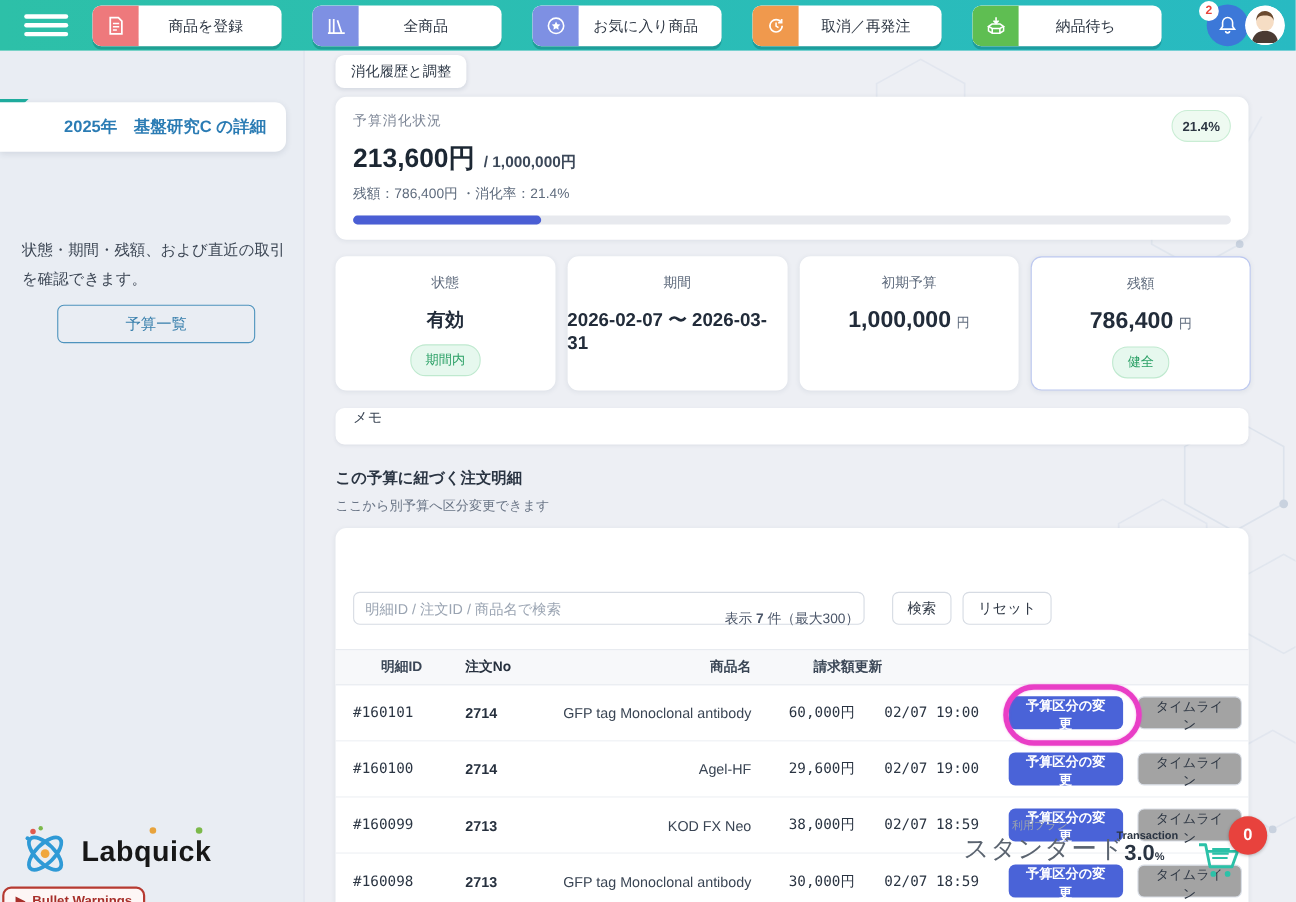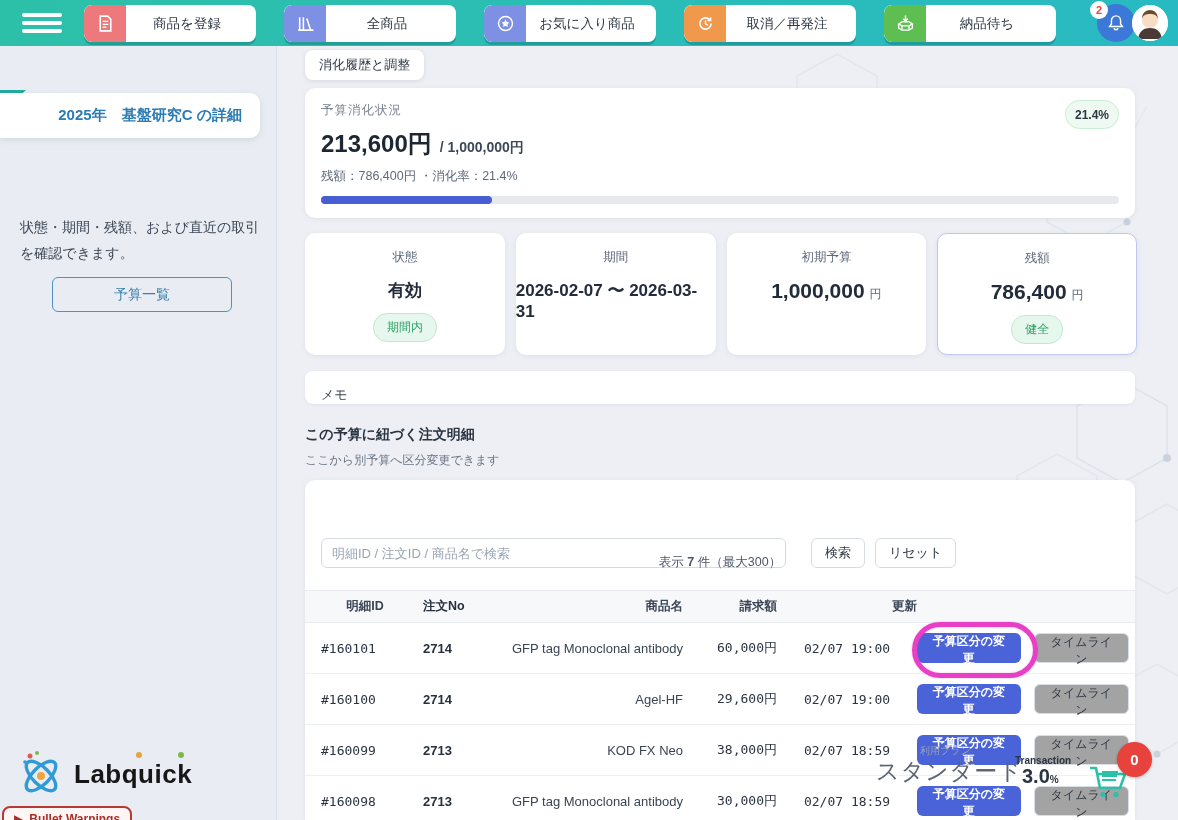--- a/index.html
+++ b/index.html
@@ -68,21 +68,21 @@
     display:flex; flex-direction:column; align-items:center; padding-top:16px; }
   .stat-card.hl { border:1px solid #bcc8f0; }
   .stat-label { font-size:12.5px; color:#5f6b7d; }
   .stat-value { margin-top:13px; font-size:17px; font-weight:bold; color:#222c3a; display:flex; align-items:baseline; gap:5px; }
   .stat-value.money { font-size:21px; }
   .stat-unit { font-size:12px; font-weight:normal; color:#5f6b7d; }
   .stat-badge { margin-top:11px; background:#e6f8ee; border:1px solid #bfe9cf; color:#2ca167;
     border-radius:14px; font-size:12px; padding:5px 13px; }
 
   .memo-bar { position:absolute; left:28px; top:325px; width:830px; height:33px; background:#fff; border-radius:8px;
-    box-shadow:0 1px 3px rgba(40,60,90,.07); display:flex; align-items:flex-end; padding-left:16px;
+    box-shadow:0 1px 3px rgba(40,60,90,.07); display:flex; align-items:flex-start; padding-left:16px;
     font-size:13px; color:#3a4554; }
 
   .orders-title { position:absolute; left:28px; top:380px; font-size:14px; font-weight:bold; color:#2a3442; }
   .orders-sub { position:absolute; left:28px; top:406px; font-size:12px; color:#6a7586; }
 
   .orders-card { position:absolute; left:28px; top:434px; width:830px; height:340px; background:#fff;
     border-radius:10px 10px 0 0; box-shadow:0 1px 5px rgba(40,60,90,.08); }
   .search-row { position:absolute; left:16px; top:14px; display:flex; gap:10px;margin-top:44px; }
   .search-input { width:465px; height:30px; border:1px solid #d6dbe3; border-radius:6px; padding:0 10px;
     font-size:13px; color:#2a3442; outline:none; font-family:"Liberation Sans","DejaVu Sans",sans-serif; }
@@ -101,21 +101,21 @@
   .tbl-row { height:51px; border-bottom:1px solid #edf0f4; font-size:13px; }
   .c-id { text-align:left; }
   .c-no { padding-left:14px; font-weight:bold; color:#26303e; }
   .c-prod { text-align:right; padding-right:4px; color:#3a4554; }
   .c-amt { text-align:right; }
   .c-upd { text-align:center; }
   .c-act { display:flex; justify-content:flex-end; gap:13px; }
   .h-id { text-align:center; }
   .h-prod { text-align:right; padding-right:4px; }
   .h-amt { text-align:right; }
-  .h-upd { text-align:right; }
+  .h-upd { text-align:left; }
   .btn-change { background:#4a63d8; color:#fff; border:none; border-radius:6px; height:30px; padding:0 11px;
     font-size:12px; font-weight:bold; cursor:pointer; font-family:"Liberation Sans","DejaVu Sans",sans-serif; }
   .btn-timeline { background:#a3a3a3; color:#2e3744; border:1px solid #d9dee6; border-radius:6px; height:30px; padding:0 11px;
     font-size:12px; cursor:pointer; font-family:"Liberation Sans","DejaVu Sans",sans-serif; }
 
   .hl-ring { position:absolute; left:912px; top:622px; width:126px; height:56px; border:5px solid #e93ec6;
     border-radius:30px; z-index:40; pointer-events:none; box-shadow:0 0 2px rgba(233,62,198,.4), inset 0 0 2px rgba(233,62,198,.4); }
 
   
   .foot-overlay { position:absolute; left:870px; top:742px; width:300px; height:60px; z-index:45; }

